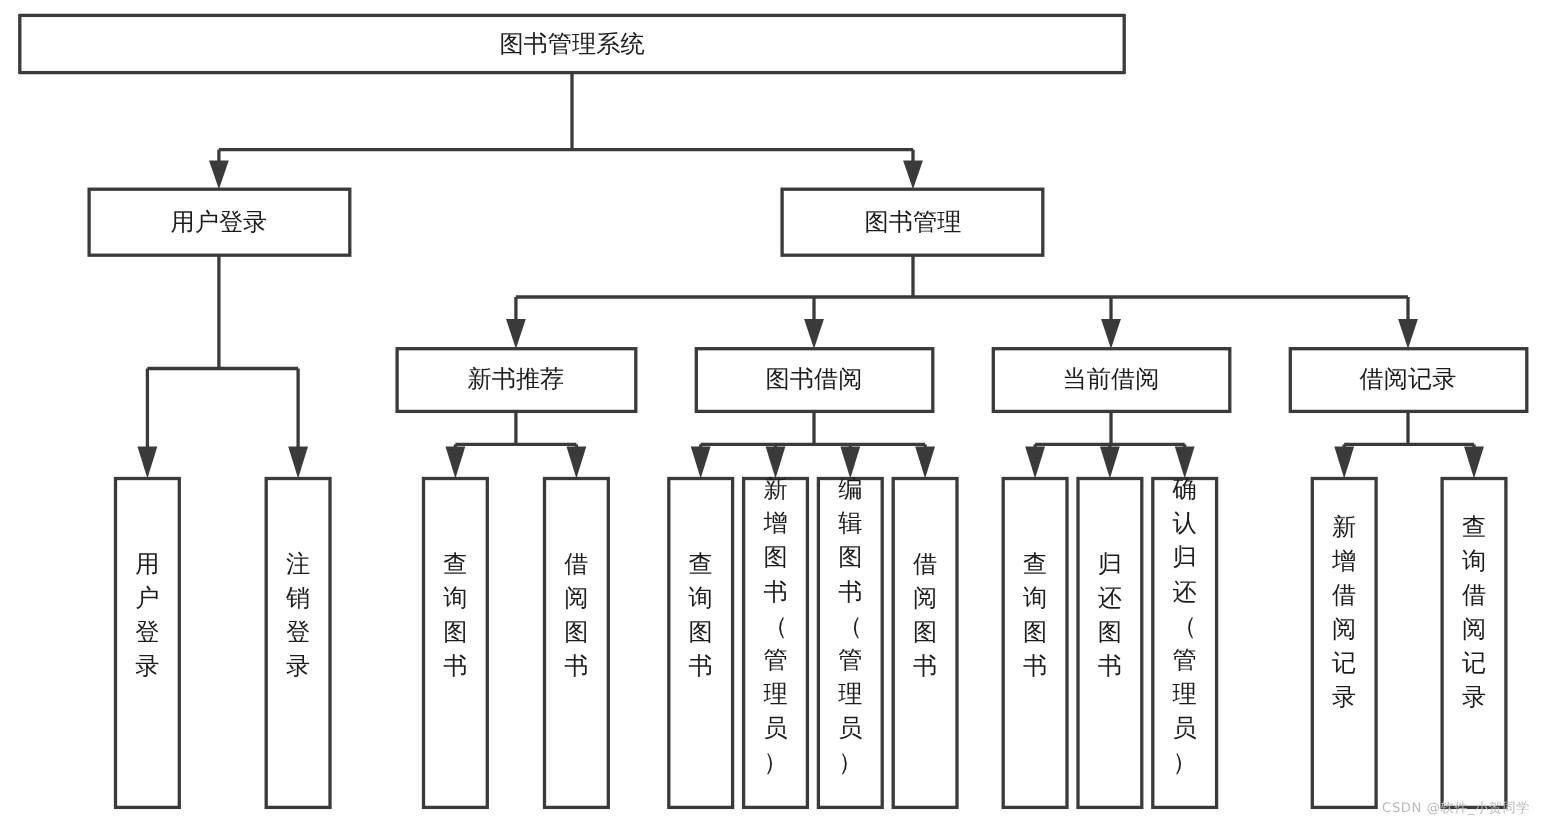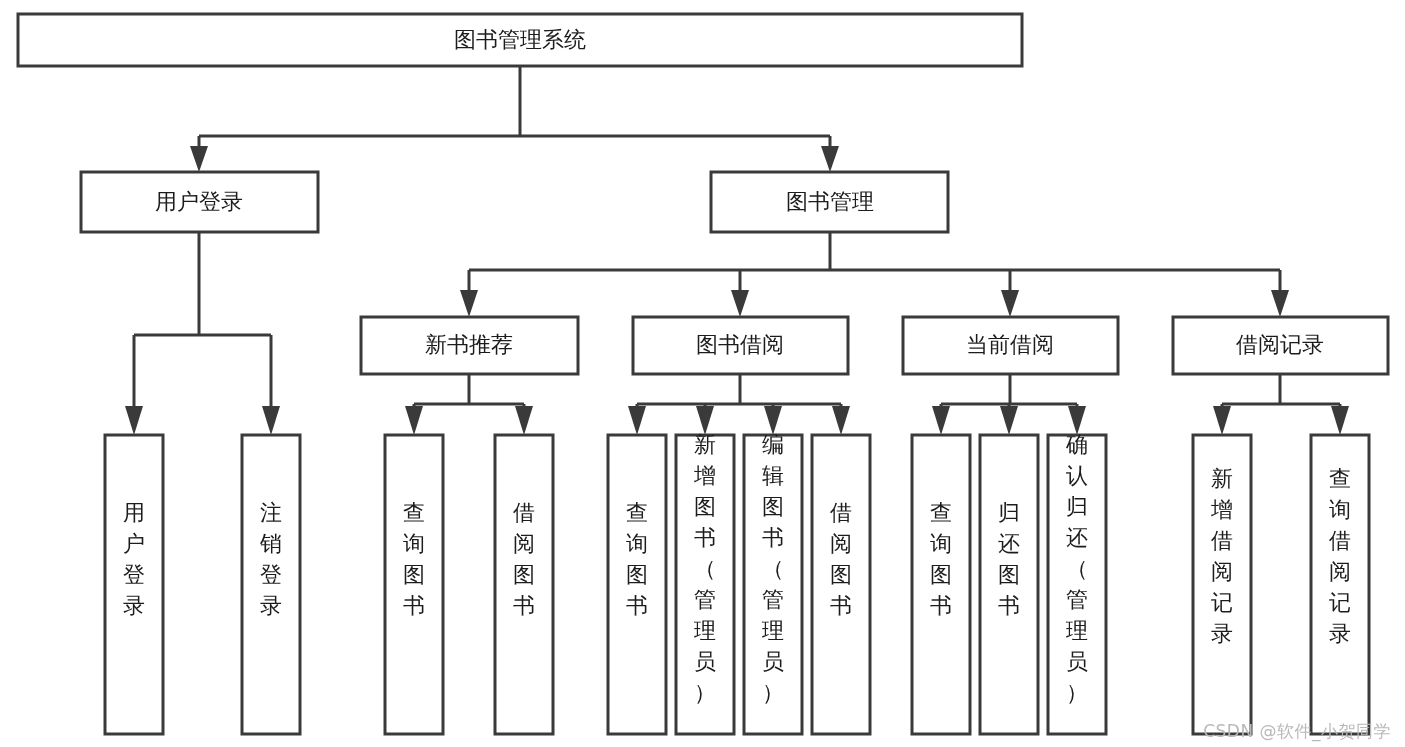--- a/index.html
+++ b/index.html
@@ -51,21 +51,21 @@
   }
   .arrow-head {
     fill: #3a3a3a;
     stroke: none;
   }
   .watermark-text {
     position: absolute;
     right: 8px;
     bottom: 4px;
     font-family: "DejaVu Sans", "Liberation Sans", sans-serif;
-    font-size: 17px;
+    font-size: 12px;
     color: #b9b9b9;
     white-space: nowrap;
     letter-spacing: 0.5px;
   }
 </style>
 </head>
 <body>
 
 <div id="diagram-root">
   <svg class="flow" viewBox="0 0 1405 747">

